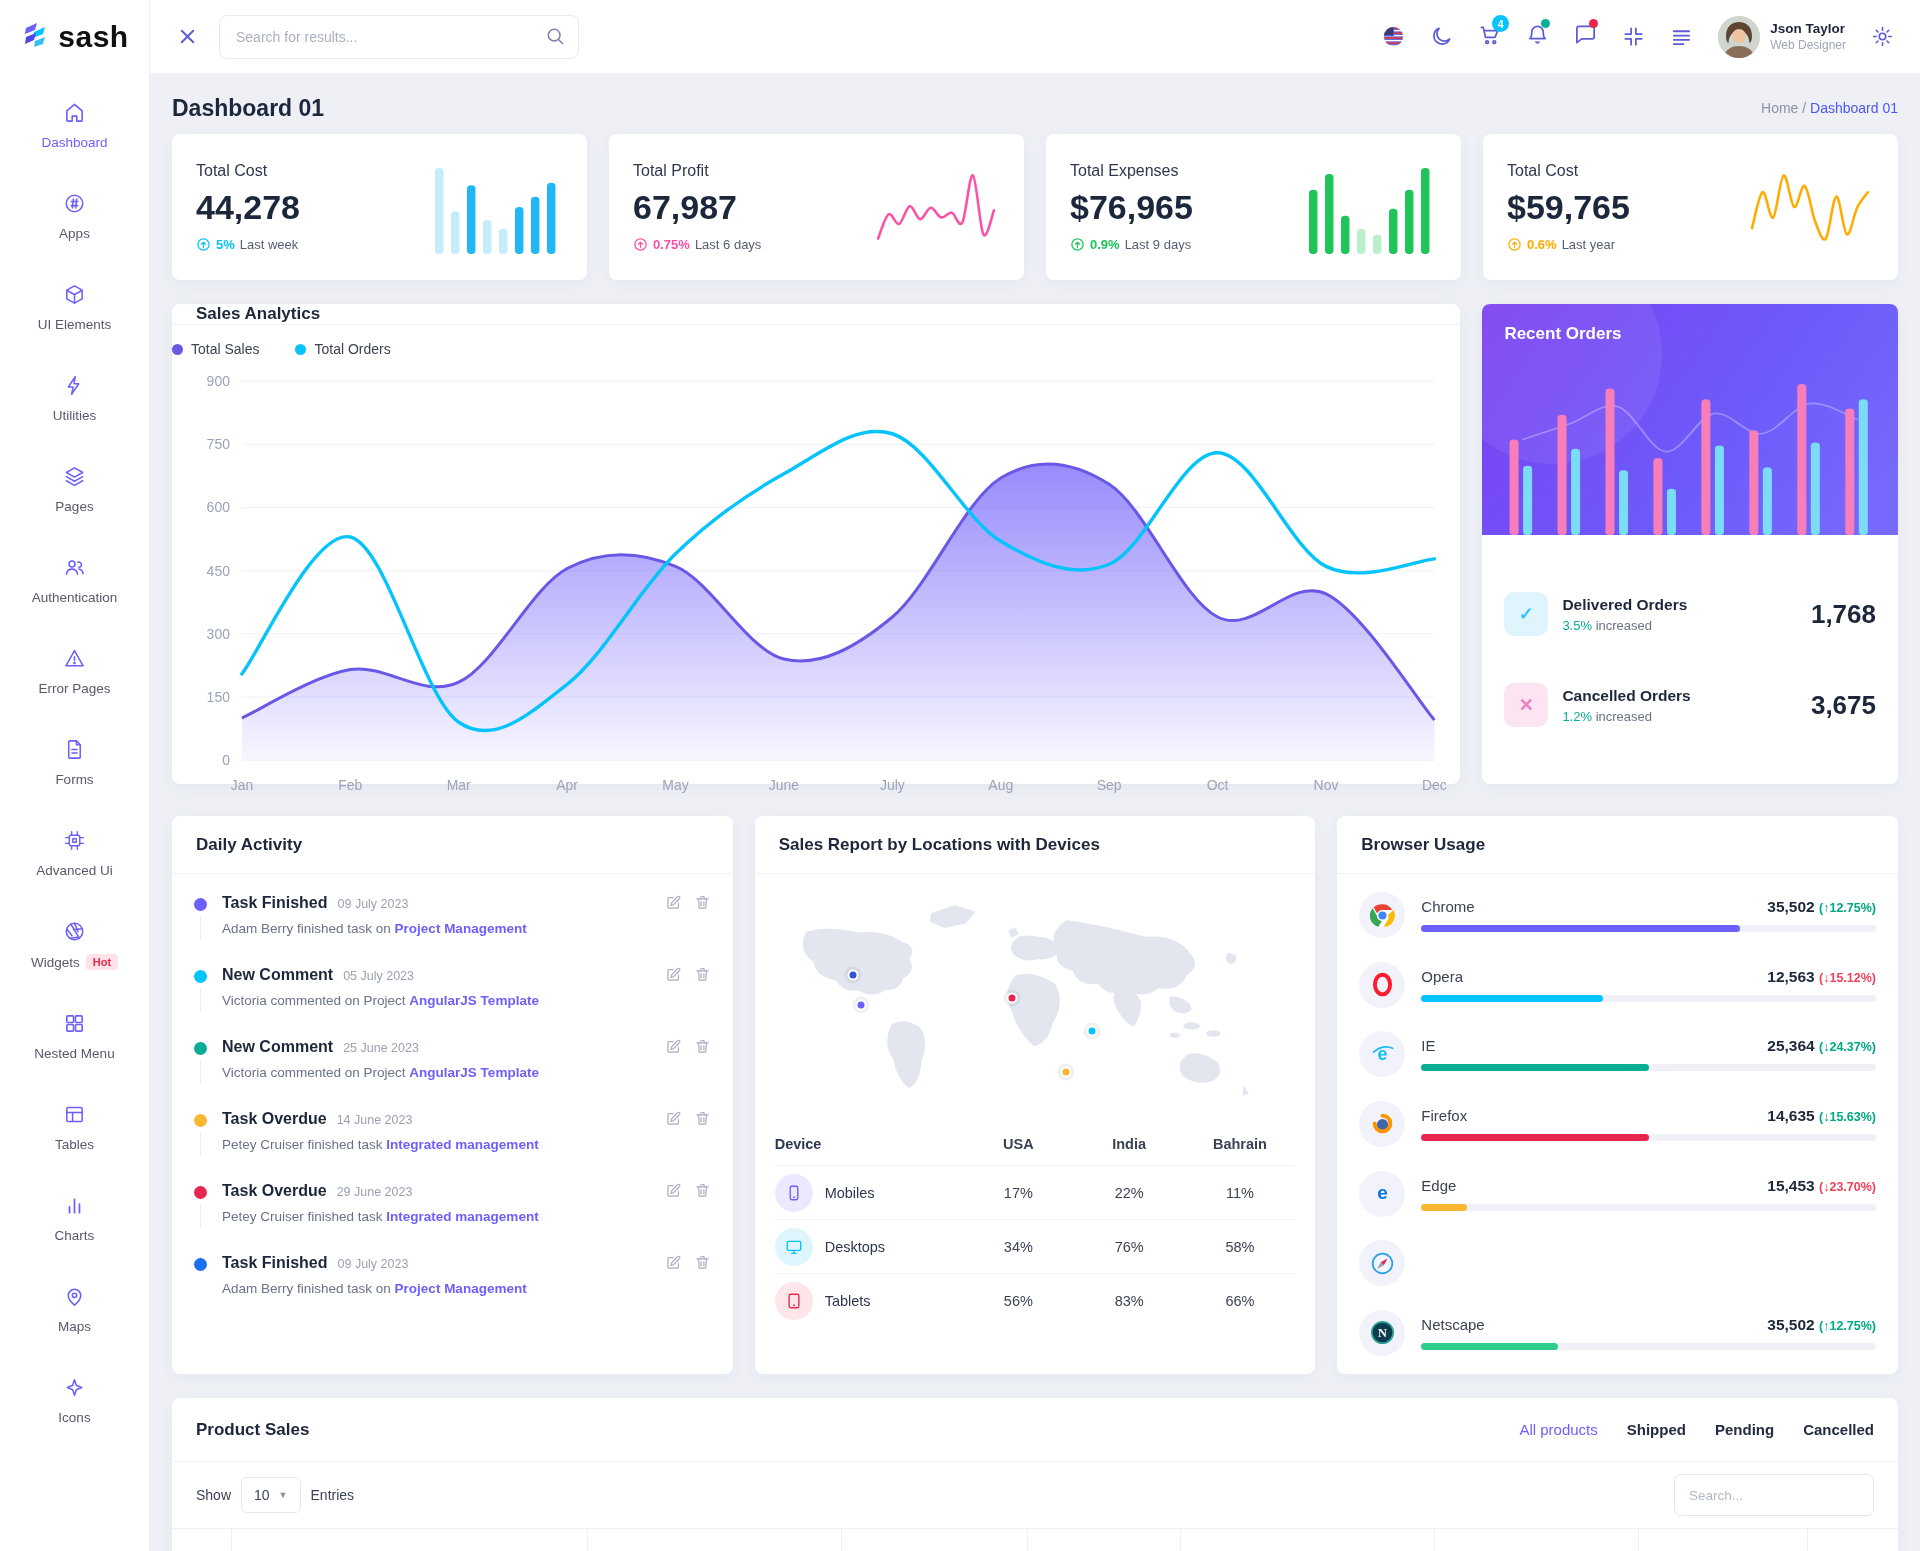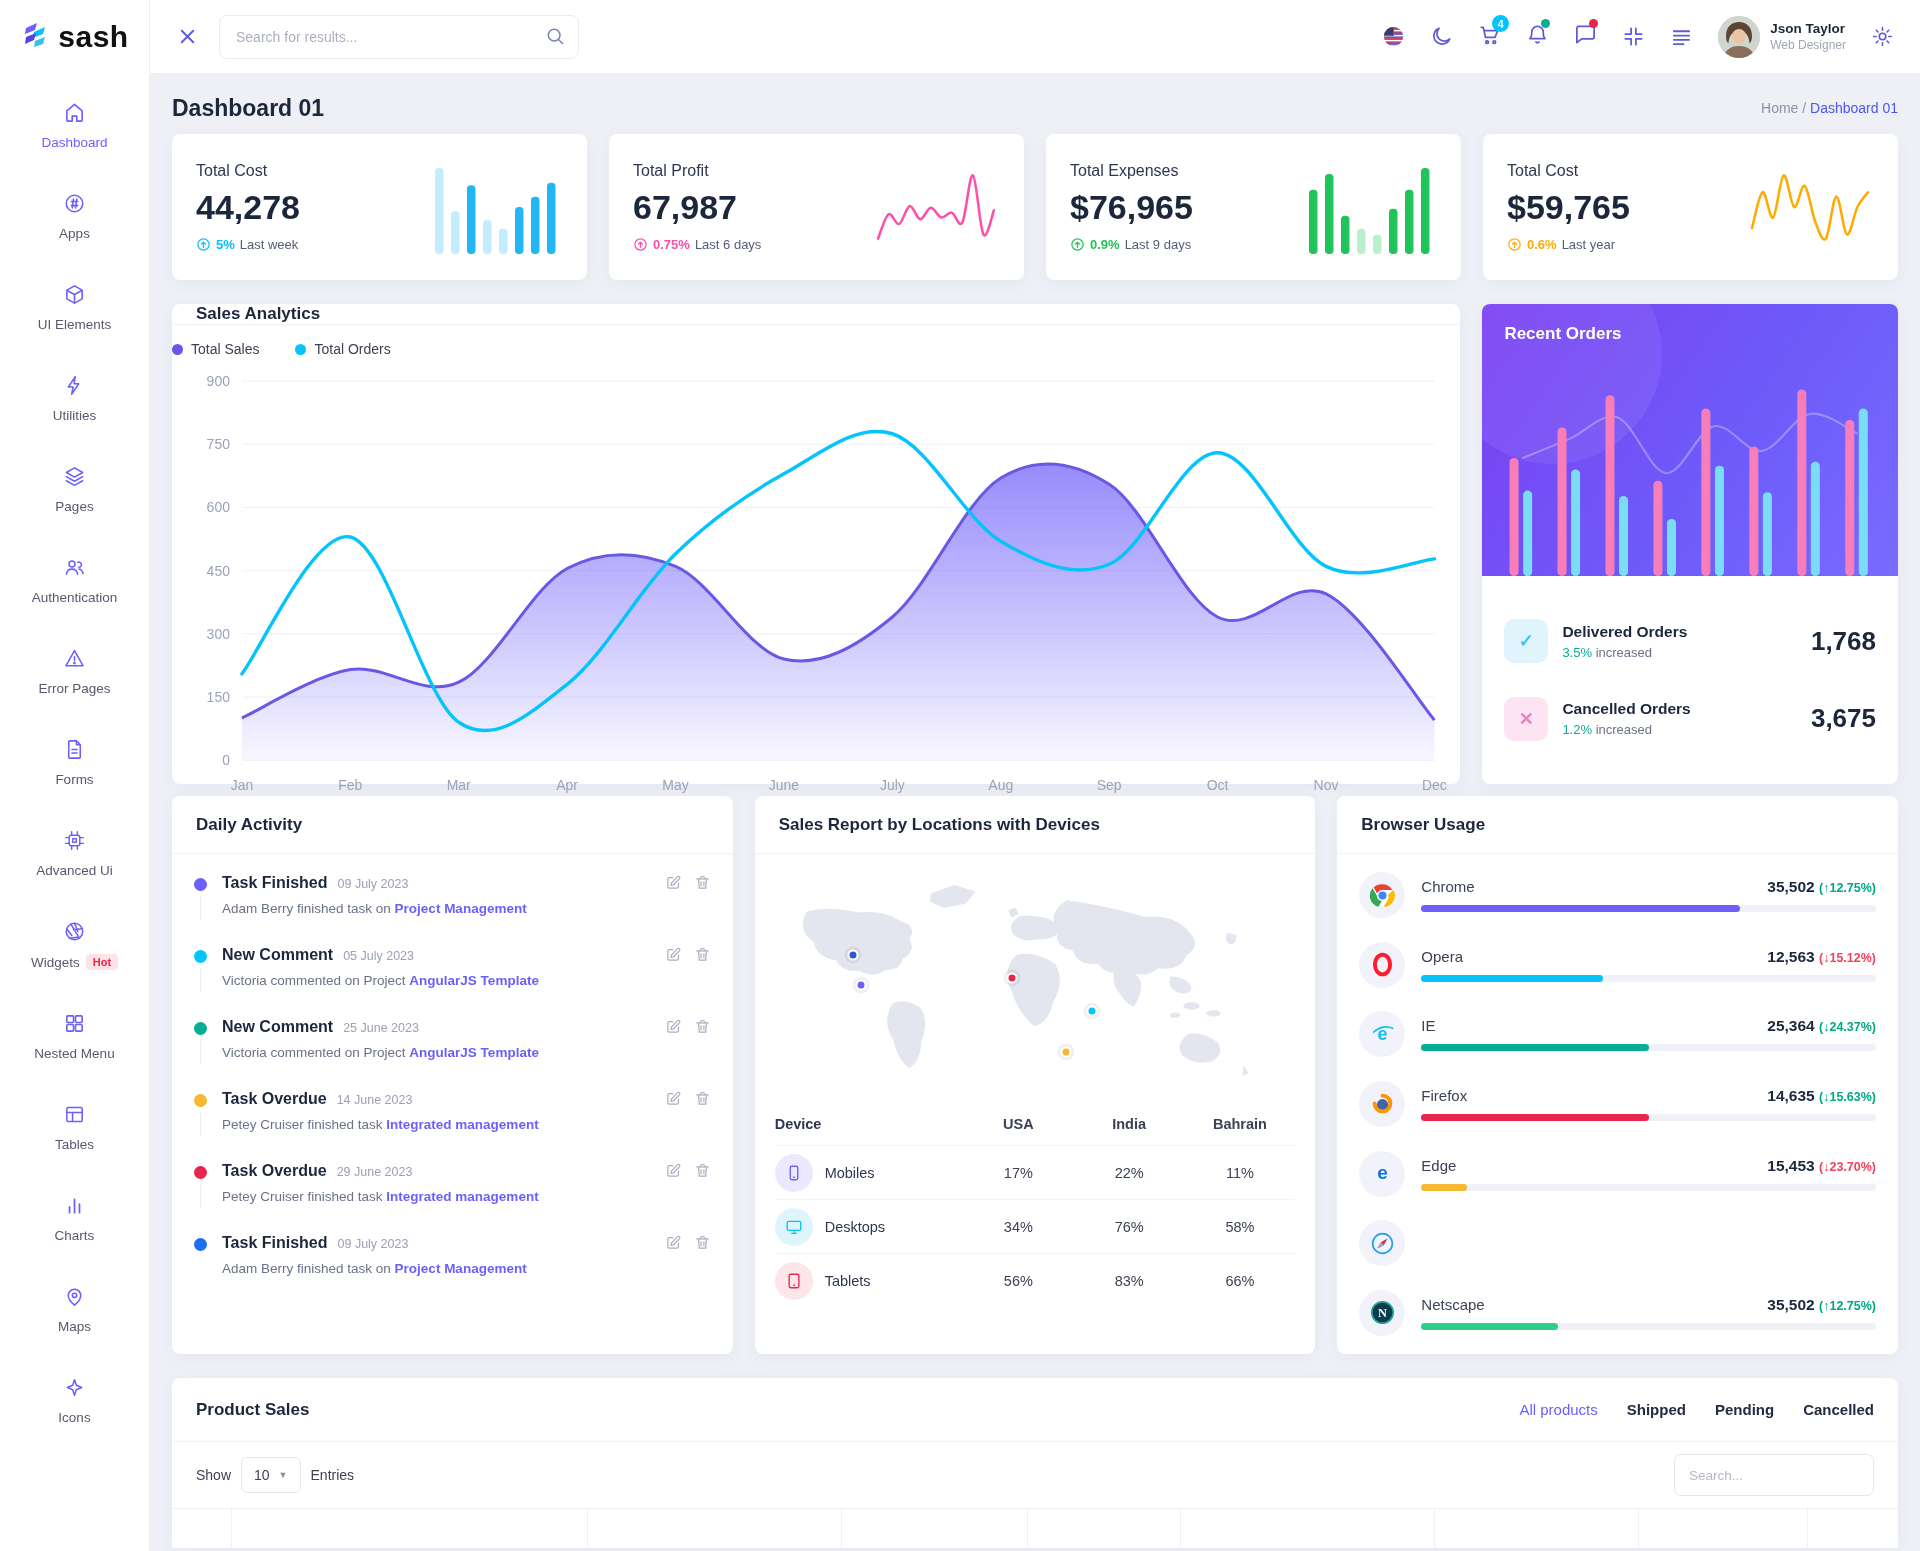--- a/index.html
+++ b/index.html
@@ -57,37 +57,37 @@
   .row2{display:grid;grid-template-columns:3.1fr 1fr;gap:22px;margin-top:24px}
   .panel-head{height:58px;display:flex;align-items:center;padding:0 24px;border-bottom:1px solid #f0f2f7}
   .panel-title{font-size:17px;font-weight:700;color:#1c273c}
   .sales-card{height:480px;display:flex;flex-direction:column}
   .legend{display:flex;justify-content:flex-start;gap:36px;padding:16px 0 4px}
   .lg-item{display:flex;align-items:center;gap:8px;font-size:14px;color:#3b4254}
   .lg-item i{width:11px;height:11px;border-radius:50%;display:inline-block}
   .big-chart{flex:1;padding:4px 10px 8px}
   .big-chart svg{width:100%;height:100%}
   .recent-card{height:480px;display:flex;flex-direction:column;overflow:hidden}
-  .ro-head{height:272px;background:linear-gradient(125deg,#7b3ff2 0%,#6d5cfa 60%,#7a6bff 100%);position:relative;padding:20px 22px 0;flex:0 0 auto}
+  .ro-head{height:231px;background:linear-gradient(125deg,#7b3ff2 0%,#6d5cfa 60%,#7a6bff 100%);position:relative;padding:20px 22px 0;flex:0 0 auto}
   .ro-head::before{content:'';position:absolute;left:-40px;top:-60px;width:220px;height:220px;border-radius:50%;background:rgba(255,255,255,.07)}
   .ro-title{font-size:17px;font-weight:700;color:#fff;position:relative}
   .ro-chart{position:absolute;left:16px;right:16px;bottom:0;top:56px}
   .ro-chart svg{width:100%;height:100%}
   .ro-body{flex:1;padding:10px 22px;display:flex;flex-direction:column;justify-content:space-evenly}
   .ro-item{display:flex;align-items:center;gap:14px}
   .ro-icbox{width:44px;height:44px;border-radius:10px;display:flex;align-items:center;justify-content:center;font-size:18px;font-weight:700}
   .ro-ic-check{background:#dff4fd;color:#3bc5f6}
   .ro-ic-x{background:#fce4f3;color:#ef7fc3}
   .ro-meta{flex:1}
   .ro-label{font-size:15.5px;font-weight:700;color:#1c273c}
   .ro-sub{font-size:13px;color:#6a7288;margin-top:4px}
   .ro-sub b{color:#09ad95;font-weight:400}
   .ro-val{font-size:26px;font-weight:700;color:#1c273c}
   
-  .row3{display:grid;grid-template-columns:1fr 1fr 1fr;gap:22px;margin-top:12px}
+  .row3{display:grid;grid-template-columns:1fr 1fr 1fr;gap:22px;margin-top:32px}
   .row3 .card{height:558px;display:flex;flex-direction:column;overflow:hidden}
   .act-list{flex:1;padding:20px 22px 8px;overflow:hidden}
   .act-item{display:flex;gap:14px;position:relative;padding-bottom:30px}
   .act-rail{width:14px;flex:0 0 14px;position:relative}
   .act-dot{width:13px;height:13px;border-radius:50%;display:block;margin-top:4px}
   .act-rail::after{content:'';position:absolute;left:6px;top:22px;bottom:-4px;border-left:1px solid #e9ecf3}
   .act-item:last-of-type .act-rail::after{display:none}
   .act-body{flex:1}
   .act-top{display:flex;align-items:baseline;gap:10px}
   .act-title{font-size:16px;font-weight:700;color:#1c273c}

